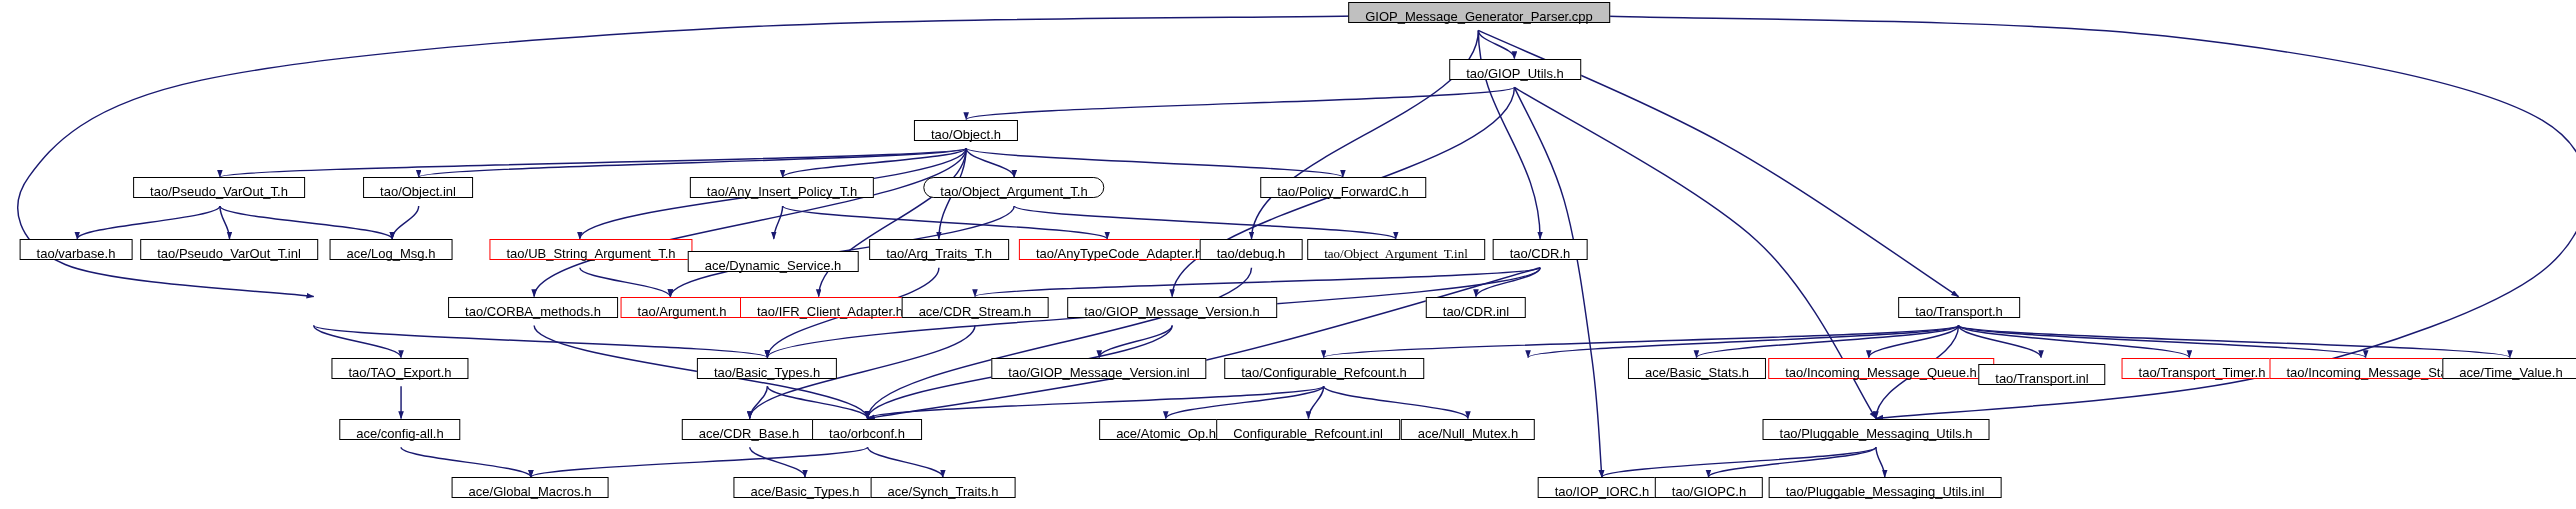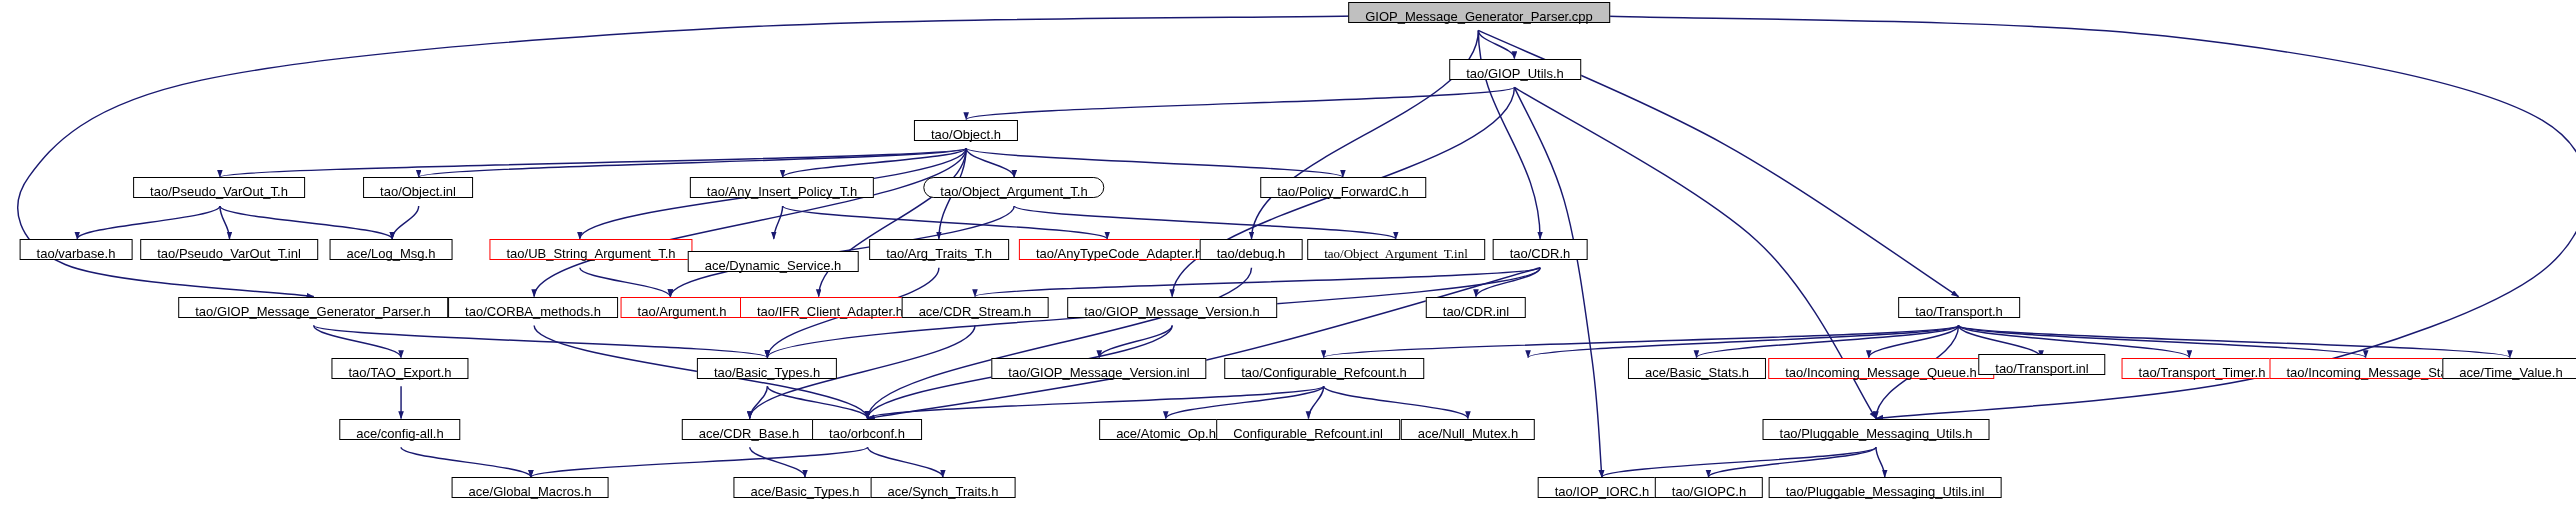--- a/index.html
+++ b/index.html
@@ -125,35 +125,34 @@
     <div class="node normal" style="left: 76px; top: 239px;">tao/varbase.h</div>
     <div class="node normal" style="left: 229px; top: 239px;">tao/Pseudo_VarOut_T.inl</div>
     <div class="node normal" style="left: 391px; top: 239px;">ace/Log_Msg.h</div>
     <div class="node truncated" style="left: 579px; top: 239px;">tao/UB_String_Argument_T.h</div>
     <div class="node normal" style="left: 773px; top: 239px; margin-top: 12px;">ace/Dynamic_Service.h</div>
     <div class="node normal" style="left: 939px; top: 239px;">tao/Arg_Traits_T.h</div>
     <div class="node truncated" style="left: 1107px; top: 239px;">tao/AnyTypeCode_Adapter.h</div>
     <div class="node normal" style="left: 1251px; top: 239px;">tao/debug.h</div>
     <div class="node normal" style="left: 1396px; top: 239px; font-family: Liberation Serif, serif;">tao/Object_Argument_T.inl</div>
     <div class="node normal" style="left: 1540px; top: 239px;">tao/CDR.h</div>
-    <div class="node normal" style="left: 313px; top: 297px;">tao/GIOP_Message_Generator_Parser.h</div>
     <div class="node normal" style="left: 533px; top: 297px;">tao/CORBA_methods.h</div>
     <div class="node truncated" style="left: 670px; top: 297px;">tao/Argument.h</div>
     <div class="node truncated" style="left: 818px; top: 297px;">tao/IFR_Client_Adapter.h</div>
     <div class="node normal" style="left: 975px; top: 297px;">ace/CDR_Stream.h</div>
     <div class="node normal" style="left: 1172px; top: 297px;">tao/GIOP_Message_Version.h</div>
     <div class="node normal" style="left: 1476px; top: 297px;">tao/CDR.inl</div>
     <div class="node normal" style="left: 1959px; top: 297px;">tao/Transport.h</div>
     <div class="node normal" style="left: 400px; top: 358px;">tao/TAO_Export.h</div>
     <div class="node normal" style="left: 767px; top: 358px;">tao/Basic_Types.h</div>
     <div class="node normal" style="left: 1099px; top: 358px;">tao/GIOP_Message_Version.inl</div>
     <div class="node normal" style="left: 1324px; top: 358px;">tao/Configurable_Refcount.h</div>
     <div class="node normal" style="left: 1697px; top: 358px;">ace/Basic_Stats.h</div>
     <div class="node truncated" style="left: 1869px; top: 358px;">tao/Incoming_Message_Queue.h</div>
-    <div class="node normal" style="left: 2042px; top: 354px;">tao/Transport.inl</div>
+    <div class="node normal" style="left: 2042px; top: 364px;">tao/Transport.inl</div>
     <div class="node truncated" style="left: 2190px; top: 358px;">tao/Transport_Timer.h</div>
     <div class="node truncated" style="left: 2367px; top: 358px;">tao/Incoming_Message_Stack.h</div>
     <div class="node normal" style="left: 2511px; top: 358px;">ace/Time_Value.h</div>
     <div class="node normal" style="left: 400px; top: 419px;">ace/config-all.h</div>
     <div class="node normal" style="left: 749px; top: 419px;">ace/CDR_Base.h</div>
     <div class="node normal" style="left: 867px; top: 419px;">tao/orbconf.h</div>
     <div class="node normal" style="left: 1166px; top: 419px;">ace/Atomic_Op.h</div>
     <div class="node normal" style="left: 1308px; top: 419px;">Configurable_Refcount.inl</div>
     <div class="node normal" style="left: 1468px; top: 419px;">ace/Null_Mutex.h</div>
     <div class="node normal" style="left: 1876px; top: 419px;">tao/Pluggable_Messaging_Utils.h</div>

